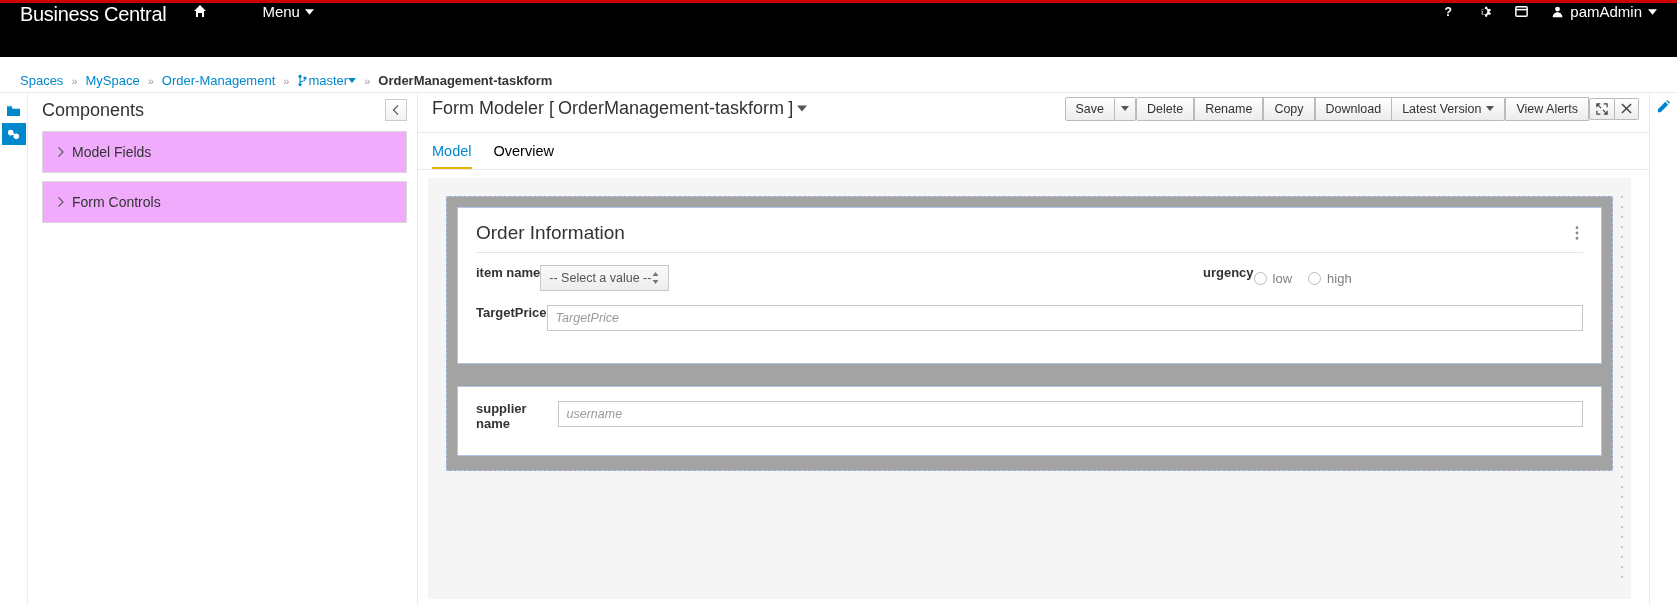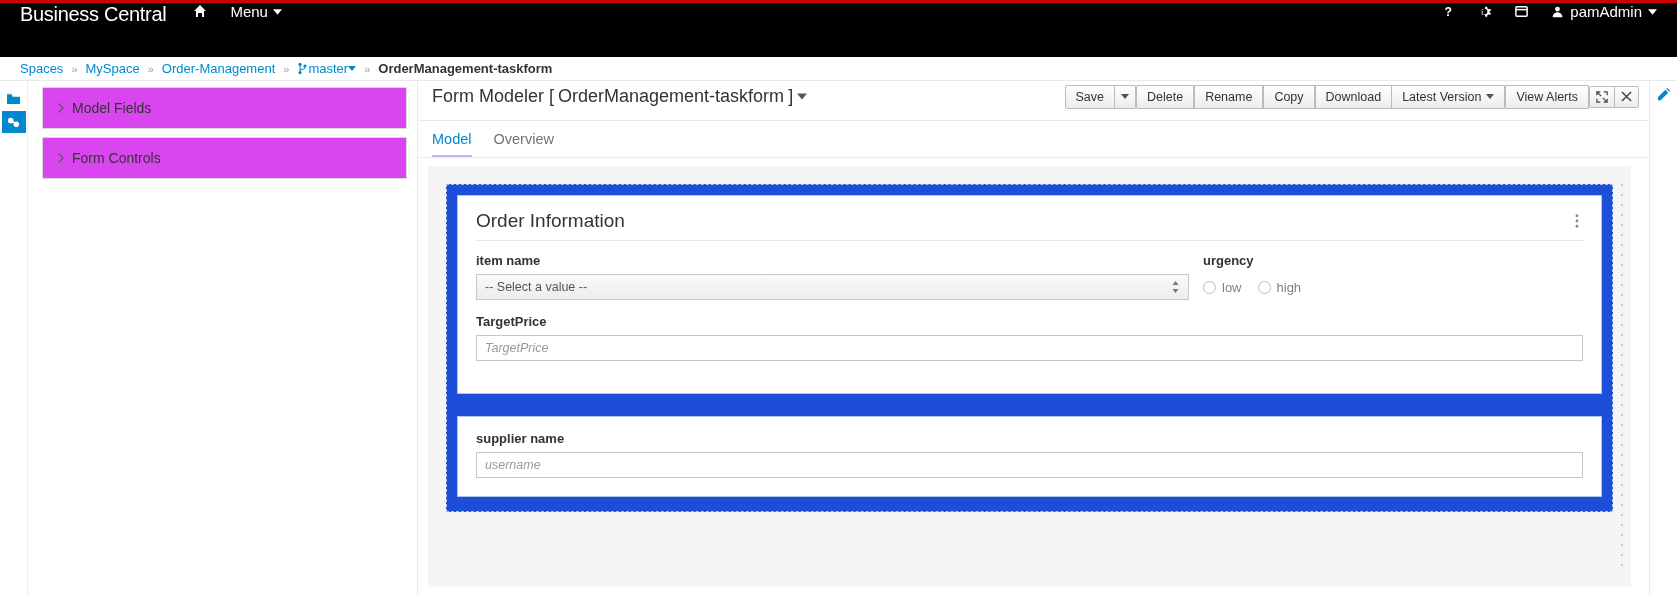--- a/index.html
+++ b/index.html
@@ -3,69 +3,69 @@
 <meta charset="utf-8">
 <style>
   * { box-sizing: border-box; margin: 0; padding: 0; }
   body { font-family: "Helvetica Neue", Helvetica, Arial, sans-serif; font-size: 13px; color: #333; background: #fff; width: 1677px; }
   
   .red-bar { height: 3px; background: #c00; }
   
   .topbar { background: #000; height: 54px; display: flex; align-items: flex-start; padding: 0 20px; color: #fff; }
   .brand { font-size: 20px; font-weight: 300; margin-right: 26px; letter-spacing: -0.3px; }
   .home-icon { margin-right: 22px; cursor: pointer; }
-  .menu-toggle { display: flex; align-items: center; cursor: pointer; font-size: 15px; gap: 5px; }
+  .menu-toggle { display: flex; align-items: center; cursor: pointer; font-size: 15px; gap: 5px; margin-left: 32px; }
   .top-spacer { flex: 1; }
   .top-right { display: flex; align-items: center; gap: 22px; }
   .top-right .icon-btn { cursor: pointer; color: #fff; display: inline-flex; }
   .user-menu { display: flex; align-items: center; gap: 6px; cursor: pointer; font-size: 15px; }
 
-  .breadcrumbs { display: flex; align-items: center; height: 24px; padding: 0 20px; font-size: 13px; border-bottom: 1px solid #eaeaea; }
+  .breadcrumbs { display: flex; align-items: center; height: 24px; padding: 0 20px; font-size: 13px; border-bottom: 1px solid #eaeaea; margin-top: 12px; }
   .breadcrumbs a { color: #0088ce; text-decoration: none; }
   .breadcrumbs .sep { color: #9c9c9c; margin: 0 8px; font-size: 11px; }
   .breadcrumbs .branch { color: #0088ce; display: inline-flex; align-items: center; gap: 0;}
   .breadcrumbs .current { color: #333; font-weight: 600; }
 
   .workspace { display: flex; min-height: 514px; }
   .left-rail { width: 28px; background: #fff; border-right: 1px solid #ededed; padding-top: 6px; display: flex; flex-direction: column; align-items: center; gap: 2px; }
   .rail-item { width: 24px; height: 22px; display: flex; align-items: center; justify-content: center; cursor: pointer; }
   .rail-item.selected { background: #0088ce; color: #fff; }
 
   .components-panel { width: 390px; padding: 6px 10px 0 14px; border-right: 1px solid #eaeaea; }
   .components-header { display: flex; align-items: center; justify-content: space-between; margin-bottom: 10px; }
   .components-header h3 { font-size: 18px; font-weight: 400; color: #333; }
   .collapse-btn { width: 22px; height: 22px; border: 1px solid #ccc; background: linear-gradient(#fff,#f1f1f1); display: flex; align-items:center; justify-content:center; cursor:pointer; }
-  .accordion-item { border: 1px solid #d8d8d8; border-radius: 1px; margin-bottom: 8px; padding: 12px 14px; display:flex; align-items:center; gap:8px; font-size:14px; color:#333; cursor:pointer; background:#d946ef; }
+  .accordion-item { border: 1px solid #d8d8d8; border-radius: 1px; margin-bottom: 8px; padding: 12px 14px; display:flex; align-items:center; gap:8px; font-size:14px; color:#333; cursor:pointer; background:#f0abfc; }
   .accordion-item .chev { color:#555; }
 
   .editor { flex: 1; display: flex; flex-direction: column; position: relative; }
   .editor-header { display:flex; align-items:center; padding: 6px 10px 14px 14px; border-bottom: 1px solid #eaeaea; height: 40px; }
   .editor-title { font-size: 18px; font-weight: 400; display:flex; align-items:center; gap:4px; }
   .editor-header-spacer { flex:1; }
   .toolbar { display:flex; align-items:center; gap:0; }
   .btn { border:1px solid #bbb; background: linear-gradient(#fff,#ececec); padding: 4px 10px; font-size: 12.5px; color:#333; cursor:pointer; }
   .btn-group { display:flex; }
   .btn-group .btn { border-radius: 0; }
   .btn-group .btn:first-child { border-top-left-radius:2px; border-bottom-left-radius:2px; }
   .btn-group .btn:last-child { border-top-right-radius:2px; border-bottom-right-radius:2px; border-left:none;}
   .btn.caret-only { padding: 4px 6px; }
   .btn.icon-only { padding: 4px 6px; }
 
   .tabbar { display:flex; padding: 10px 14px 0 14px; border-bottom: 1px solid #eaeaea; gap: 22px; }
-  .tab { font-size: 14.5px; color:#737373; padding-bottom: 8px; cursor:pointer; }
-  .tab.active { color: #0088ce; border-bottom: 2px solid #c4b5fd; }
+  .tab { font-size: 14.5px; color:#000000; padding-bottom: 8px; cursor:pointer; }
+  .tab.active { color: #0088ce; border-bottom: 2px solid #eab308; }
 
   .canvas-wrap { flex:1; background: #fff; display:flex; }
   .canvas { flex:1; margin: 8px 18px 8px 10px; background: #f5f5f5; padding: 18px; position:relative; }
-  .dotted-frame { border: 1px dashed #b0c6e8; padding: 10px 10px 14px 10px; background: #1d4ed8; }
+  .dotted-frame { border: 1px dashed #b0c6e8; padding: 10px 10px 14px 10px; background: #a3a3a3; }
   .form-panel { background: #fff; border: 1px solid #b0c6e8; margin-bottom: 22px; padding: 14px 18px 18px 18px; position:relative; }
   .form-panel-title { font-size: 19px; font-weight: 400; color:#333; border-bottom: 1px solid #e6e6e6; padding-bottom: 8px; margin-bottom: 12px; display:flex; align-items:center; justify-content:space-between;}
   .kebab { color:#888; cursor:pointer; padding:0 4px;}
   .form-row { display:flex; gap: 14px; margin-bottom: 14px; }
-  .form-col { flex:1; display:flex; flex-direction:column; }
+  .form-col { flex:1; display:flex; flex-direction:row; }
   .form-col.narrow { flex: 0 0 380px; }
   .field-label { font-size: 13px; font-weight: 600; margin-bottom: 6px; color:#333; }
   .select-faux { border:1px solid #c7c7c7; background: linear-gradient(#fafafa,#ededed); height: 26px; display:flex; align-items:center; justify-content:space-between; padding: 0 8px; font-size: 12.5px; color:#555; cursor:pointer;}
   .radio-row { display:flex; align-items:center; gap: 16px; height:26px; color:#808080; font-size:13px;}
   .radio-row label { display:flex; align-items:center; gap:6px; cursor:pointer;}
   .radio-circle { width:13px; height:13px; border:1px solid #bbb; border-radius:50%; display:inline-block;}
   .text-input { border:1px solid #c7c7c7; background:#fff; height:26px; padding:0 8px; font-size:12.5px; color:#333; width:100%; }
   .text-input::placeholder { font-style: italic; color:#9a9a9a;}
   
   .right-rail { width: 28px; border-left: 1px solid #eaeaea; padding-top: 6px; display:flex; justify-content:center; }
@@ -159,20 +159,28 @@
     <div class="rail-item selected">
       <svg width="15" height="13" viewBox="0 0 16 14" fill="#fff">
           <circle cx="5" cy="5" r="3"></circle>
           <circle cx="11" cy="9" r="3"></circle>
           <path d="M7 6l3 2" stroke="#fff" stroke-width="1.5"></path>
         </svg>
     </div>
   </div>
 
   <div class="components-panel">
+    <div class="components-header">
+      <h3>Components</h3>
+      <div class="collapse-btn">
+        <svg width="8" height="10" viewBox="0 0 8 12" fill="#555">
+            <path d="M6 0 L0 6 L6 12 L7 11 L2 6 L7 1 Z"></path>
+          </svg>
+      </div>
+    </div>
     <div class="accordion-item">
       <span class="chev">
         <svg width="7" height="10" viewBox="0 0 8 12" fill="#555">
             <path d="M2 0 L8 6 L2 12 L1 11 L6 6 L1 1 Z"></path>
           </svg>
       </span>
       <span>Model Fields</span>
     </div>
     <div class="accordion-item">
       <span class="chev">

